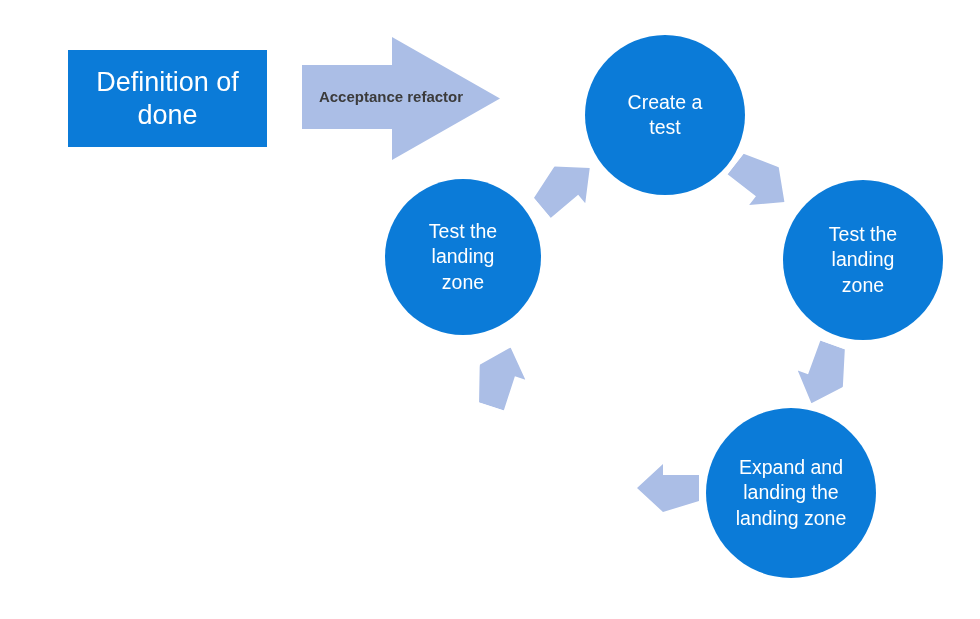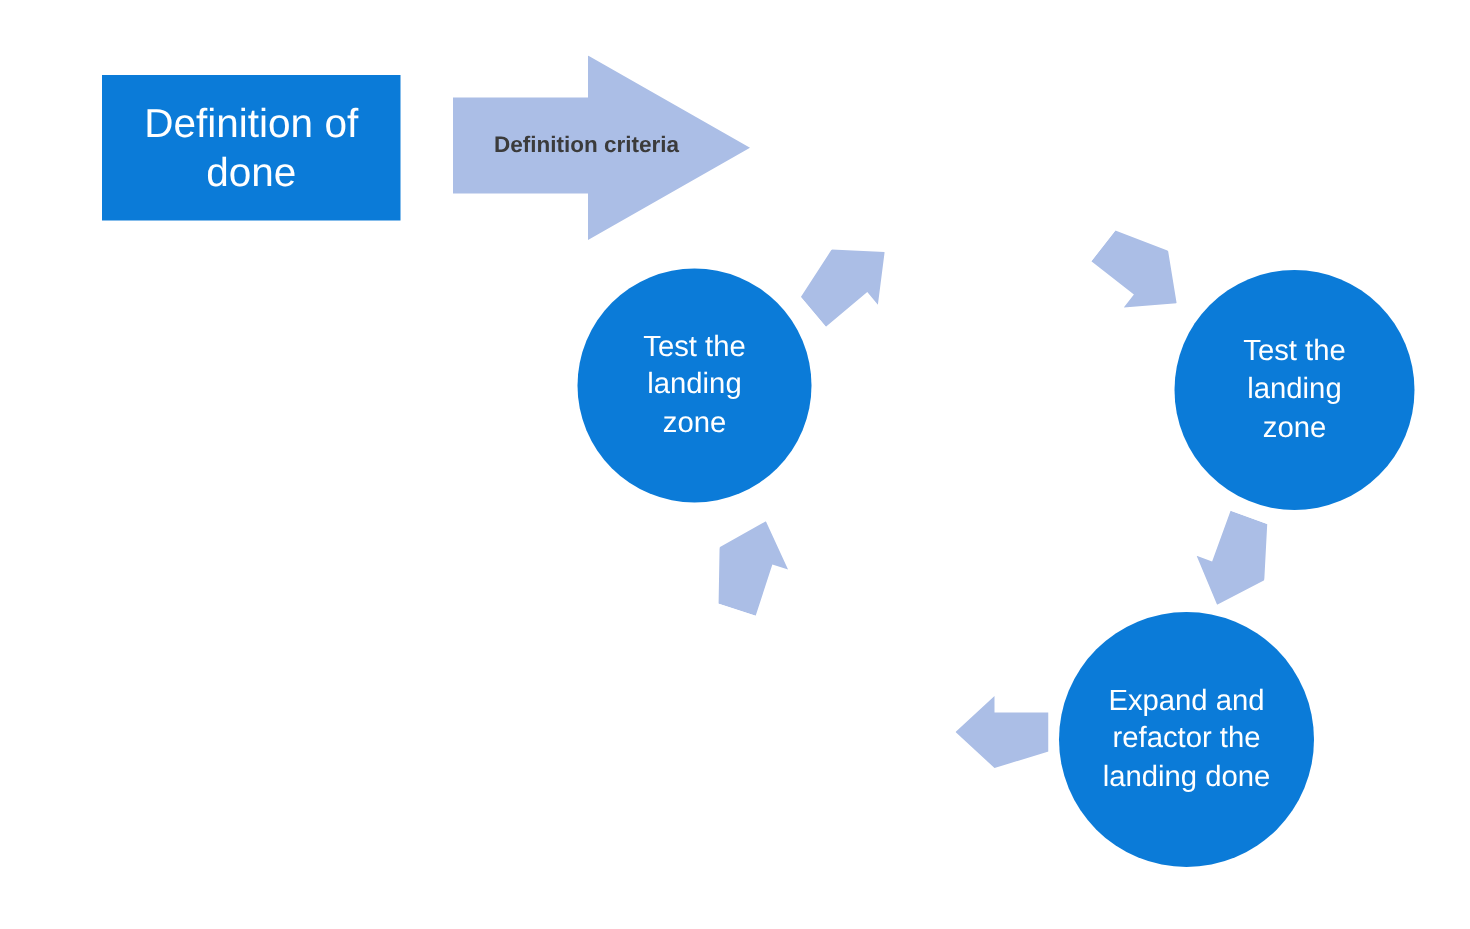--- a/index.html
+++ b/index.html
@@ -74,21 +74,21 @@
 
   <div class="def-box">
     <div class="label">Definition of done</div>
   </div>
 
   <div class="acc-arrow">
     <svg width="200" height="123" viewBox="0 0 200 123">
       <polygon fill="currentColor" points="0,28 90,28 90,0 198,61.5 90,123 90,92 0,92"></polygon>
     </svg>
   </div>
-  <div class="acc-label">Definition criteria</div>
+  <div class="acc-label">Acceptance refactor</div>
 
   <div class="cyc-arrow arrow-a1">
     <svg width="48" height="62" viewBox="0 0 48 62">
         <polygon fill="currentColor" points="24,0 48,26 37,26 37,62 11,62 0,26"></polygon>
       </svg>
   </div>
   <div class="cyc-arrow arrow-a2">
     <svg width="48" height="62" viewBox="0 0 48 62">
         <polygon fill="currentColor" points="24,0 48,26 37,26 37,62 11,62 0,26"></polygon>
       </svg>
@@ -102,23 +102,26 @@
     <svg width="48" height="62" viewBox="0 0 48 62">
         <polygon fill="currentColor" points="24,0 48,26 37,26 37,62 11,62 0,26"></polygon>
       </svg>
   </div>
   <div class="cyc-arrow arrow-a5">
     <svg width="48" height="62" viewBox="0 0 48 62">
         <polygon fill="currentColor" points="24,0 48,26 37,26 37,62 11,62 0,26"></polygon>
       </svg>
   </div>
 
+  <div class="node node-top">
+    <div class="label">Create a test</div>
+  </div>
   <div class="node node-right">
     <div class="label">Test the landing zone</div>
   </div>
   <div class="node node-bottom-right">
-    <div class="label">Expand and refactor the landing done</div>
+    <div class="label">Expand and landing the landing zone</div>
   </div>
   <div class="node node-left">
     <div class="label">Test the landing zone</div>
   </div>
 
 </div>
 
 </body></html>

